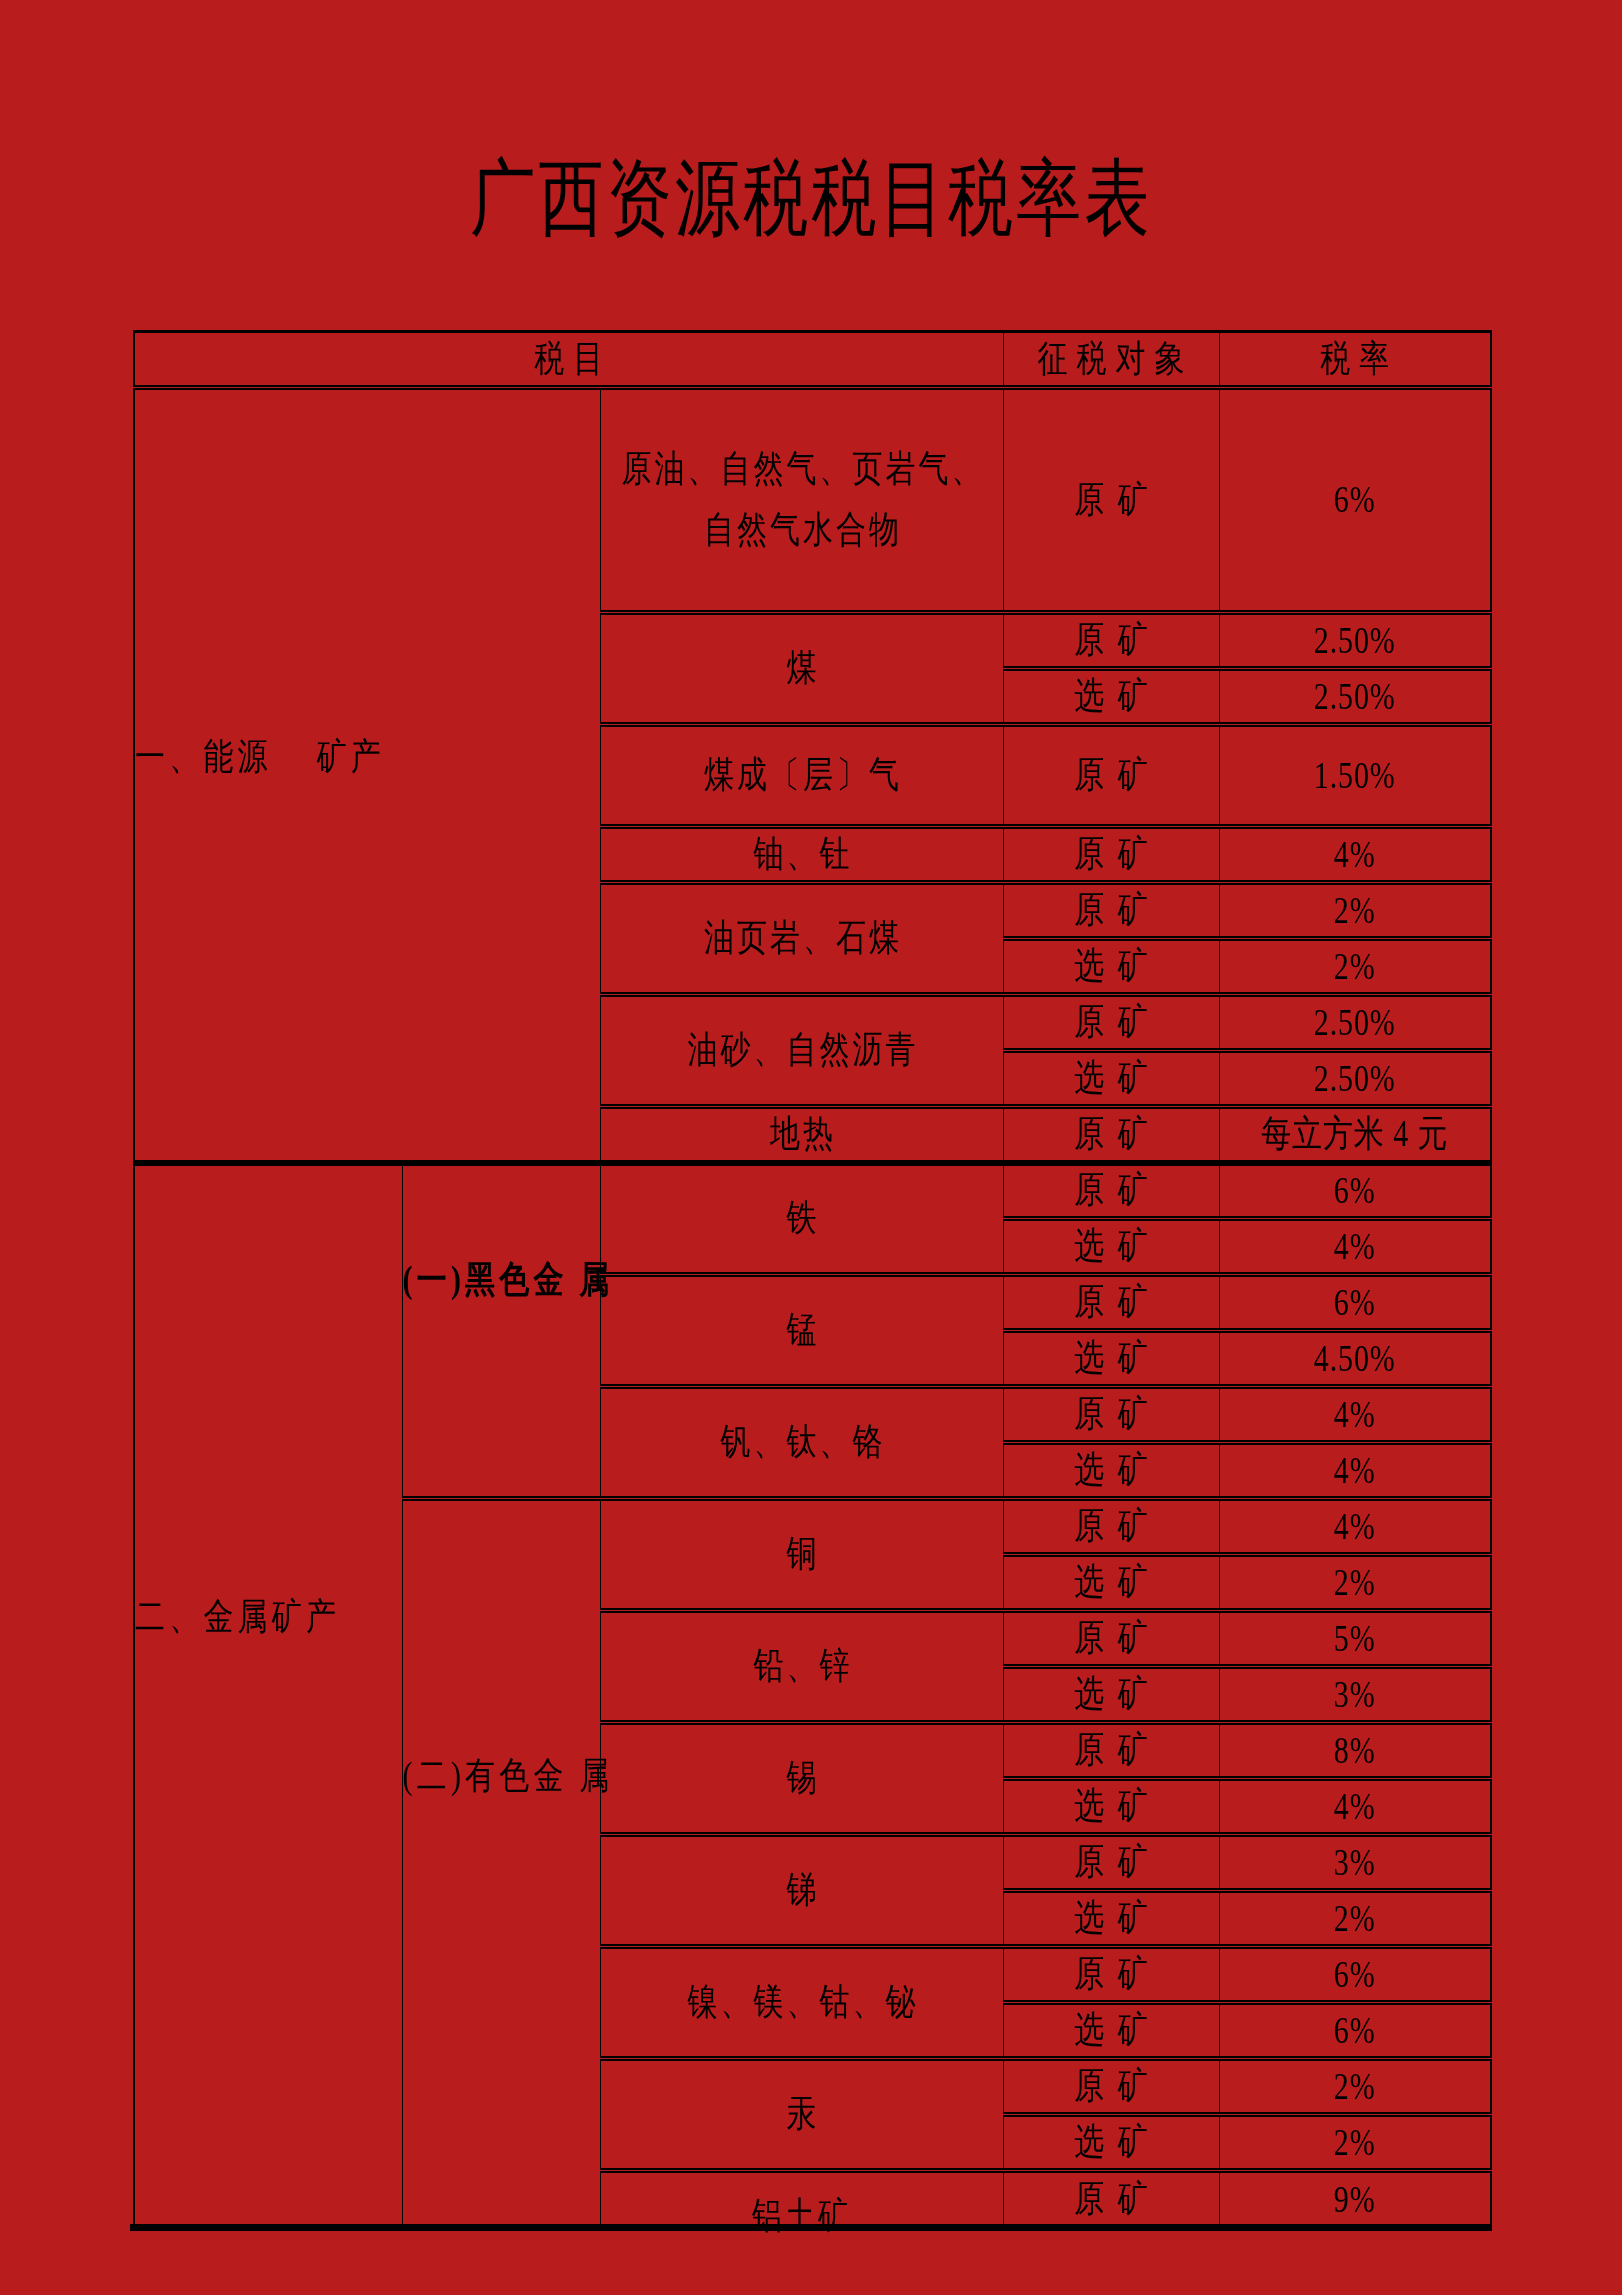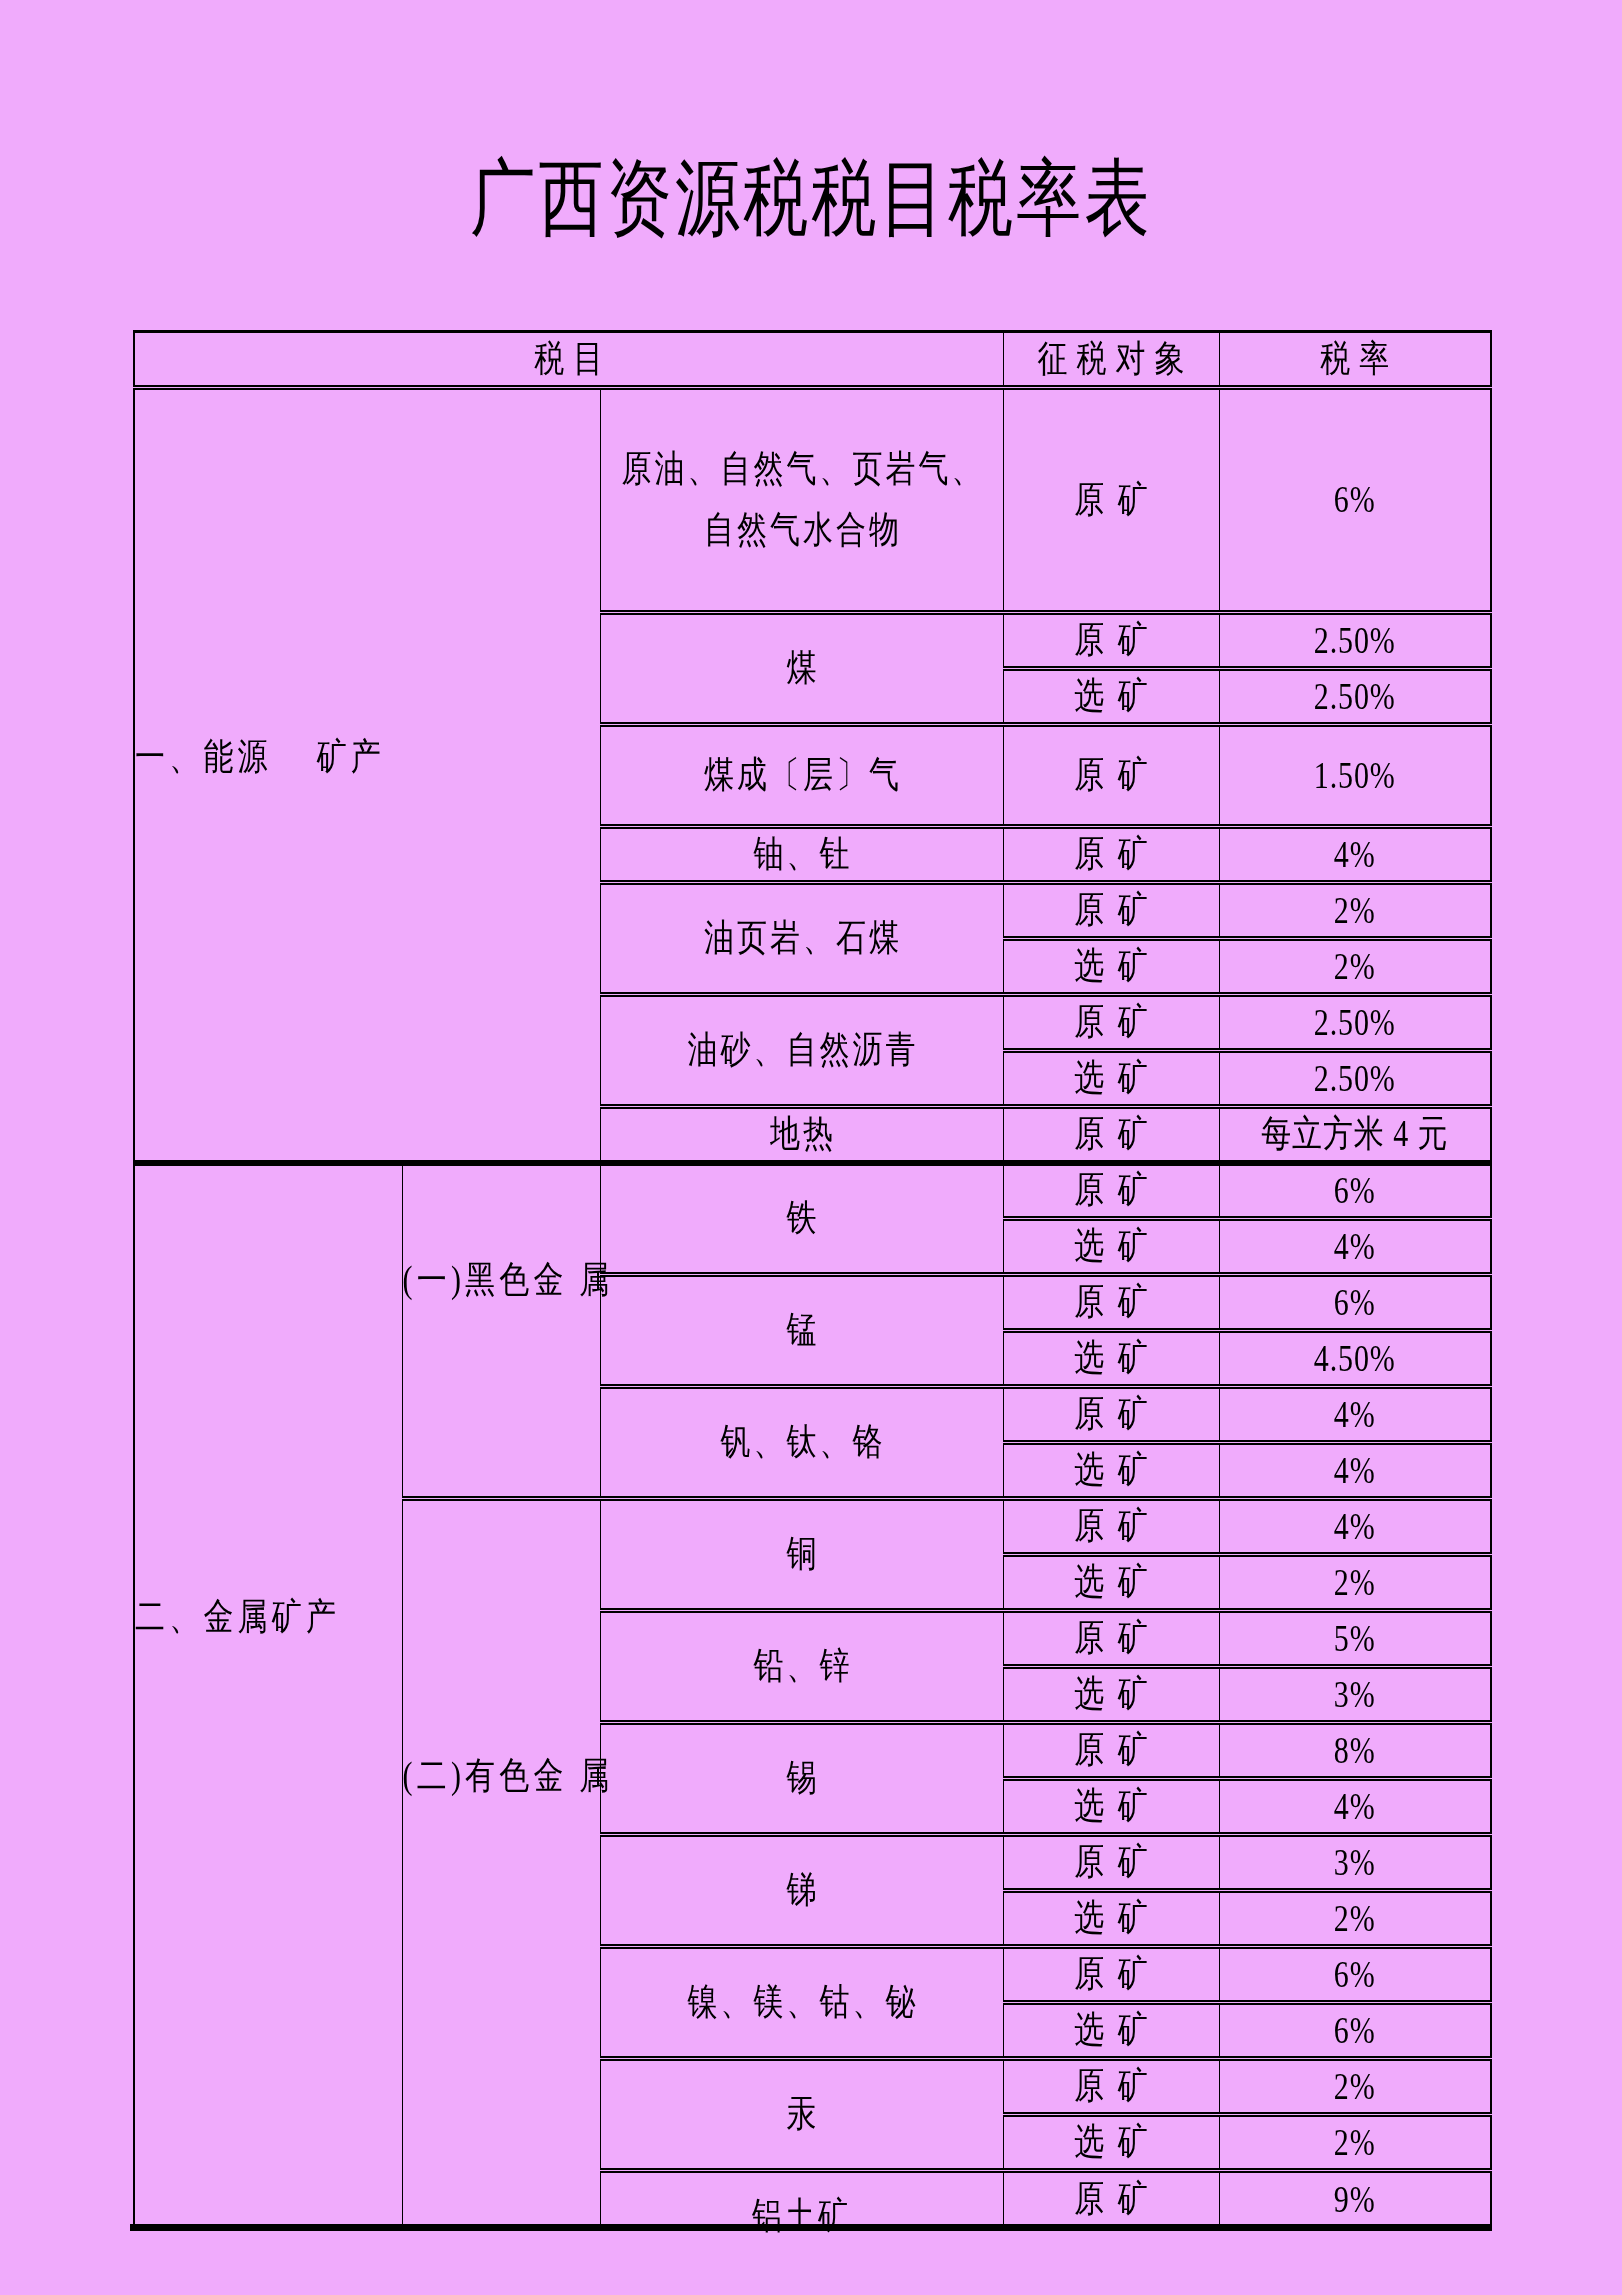--- a/index.html
+++ b/index.html
@@ -1,16 +1,16 @@
 <!DOCTYPE html>
 <html style="font-size:14px"><head>
 <meta charset="utf-8">
 <style>
   html,body{margin:0;padding:0;background:#e8e8e8;}
-  .page{position:relative;width:1623px;height:2295px;background:#f0abfc;overflow:hidden;
+  .page{position:relative;width:1623px;height:2295px;background:#b91c1c;overflow:hidden;
         font-family:"Liberation Serif","DejaVu Serif",serif;color:#000;}
   .title{position:absolute;top:154px;left:0;width:100%;margin:0;text-align:center;
          font-size:65px;font-weight:400;letter-spacing:.05em;
          transform:scaleY(1.3);transform-origin:50% 50%;}
   .tablewrap{position:absolute;left:133px;top:330px;width:1357px;}
   table{border-collapse:collapse;table-layout:fixed;width:1357px;
         border:2.6px solid #000;border-bottom:0;}
   th,td{border:1.7px solid #000;border-top:5.2px double #000;padding:0;
         text-align:center;vertical-align:middle;font-size:30px;font-weight:400;
         overflow:visible;}
@@ -24,21 +24,21 @@
   .tx{display:inline-block;transform:scaleY(1.24);transform-origin:50% 50%;white-space:nowrap;}
   th .tx{letter-spacing:.30em;margin-right:-.30em;}
   .ci .tx{letter-spacing:.10em;margin-right:-.10em;}
   .co .tx{letter-spacing:.45em;margin-right:-.45em;}
   .cr .tx{letter-spacing:.03em;}
   .cat .tx,.sub .tx{letter-spacing:.14em;margin-right:-.14em;}
   .wrap2{max-width:389px;white-space:normal;line-height:1.62;}
   .stack{display:flex;flex-direction:row;align-items:center;position:relative;}
   .g-wide{gap:49px;}
   .g-tight{gap:15.7px;}
-  .lift20{top:-17.4px;} .lift57{top:-50px;} .lift89{top:-78px;} .lift100{top:-87px;text-align:right;}
+  .lift20{top:-17.4px;} .lift57{top:-50px;font-weight:bold;} .lift89{top:-78px;} .lift100{top:-87px;text-align:right;}
   td.rel{position:relative;}
   .straddle{position:absolute;left:50%;top:23px;transform:translateX(-50%) scaleY(1.24);}
   .cut{position:absolute;left:-2.6px;bottom:-4.4px;width:1362px;height:7.9px;background:#000;}
 </style>
 </head>
 <body>
 
 <div class="page">
   <h1 class="title">广西资源税税目税率表</h1>
 

